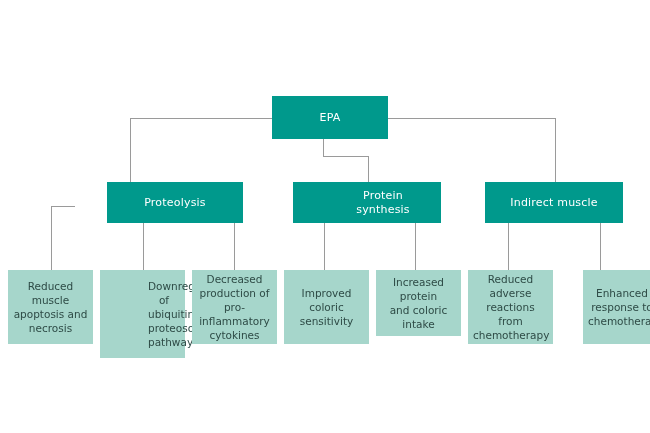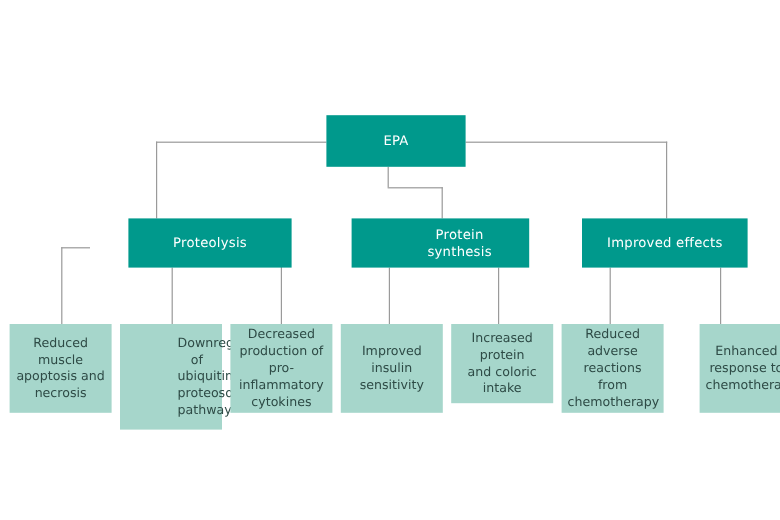--- a/index.html
+++ b/index.html
@@ -88,21 +88,21 @@
   <div class="node node-mid" style="left:75px; top:182px; width:136px; height:41px;margin-left:32px;">
     <span class="node-label">Proteolysis</span>
   </div>
 
   <div class="node node-mid" style="left:293px; top:182px; width:148px; height:41px;padding-left:32px;">
     <span class="node-label">Protein
 synthesis</span>
   </div>
 
   <div class="node node-mid" style="left:485px; top:182px; width:138px; height:41px;">
-    <span class="node-label">Improved effects</span>
+    <span class="node-label">Indirect muscle</span>
   </div>
 
   <div class="node node-leaf" style="left:8px; top:270px; width:85px; height:74px;">
     <span class="node-label">Reduced muscle
 apoptosis and
 necrosis</span>
   </div>
 
   <div class="node node-leaf" style="left:100px; top:270px; width:85px; height:88px;padding-left:48px;">
     <span class="node-label">Downregulation
@@ -112,21 +112,21 @@
   </div>
 
   <div class="node node-leaf" style="left:192px; top:270px; width:85px; height:74px;">
     <span class="node-label">Decreased
 production of
 pro-inflammatory
 cytokines</span>
   </div>
 
   <div class="node node-leaf" style="left:284px; top:270px; width:85px; height:74px;">
-    <span class="node-label">Improved insulin
+    <span class="node-label">Improved coloric
 sensitivity</span>
   </div>
 
   <div class="node node-leaf" style="left:376px; top:270px; width:85px; height:66px;">
     <span class="node-label">Increased protein
 and coloric intake</span>
   </div>
 
   <div class="node node-leaf" style="left:468px; top:270px; width:85px; height:74px;">
     <span class="node-label">Reduced adverse

